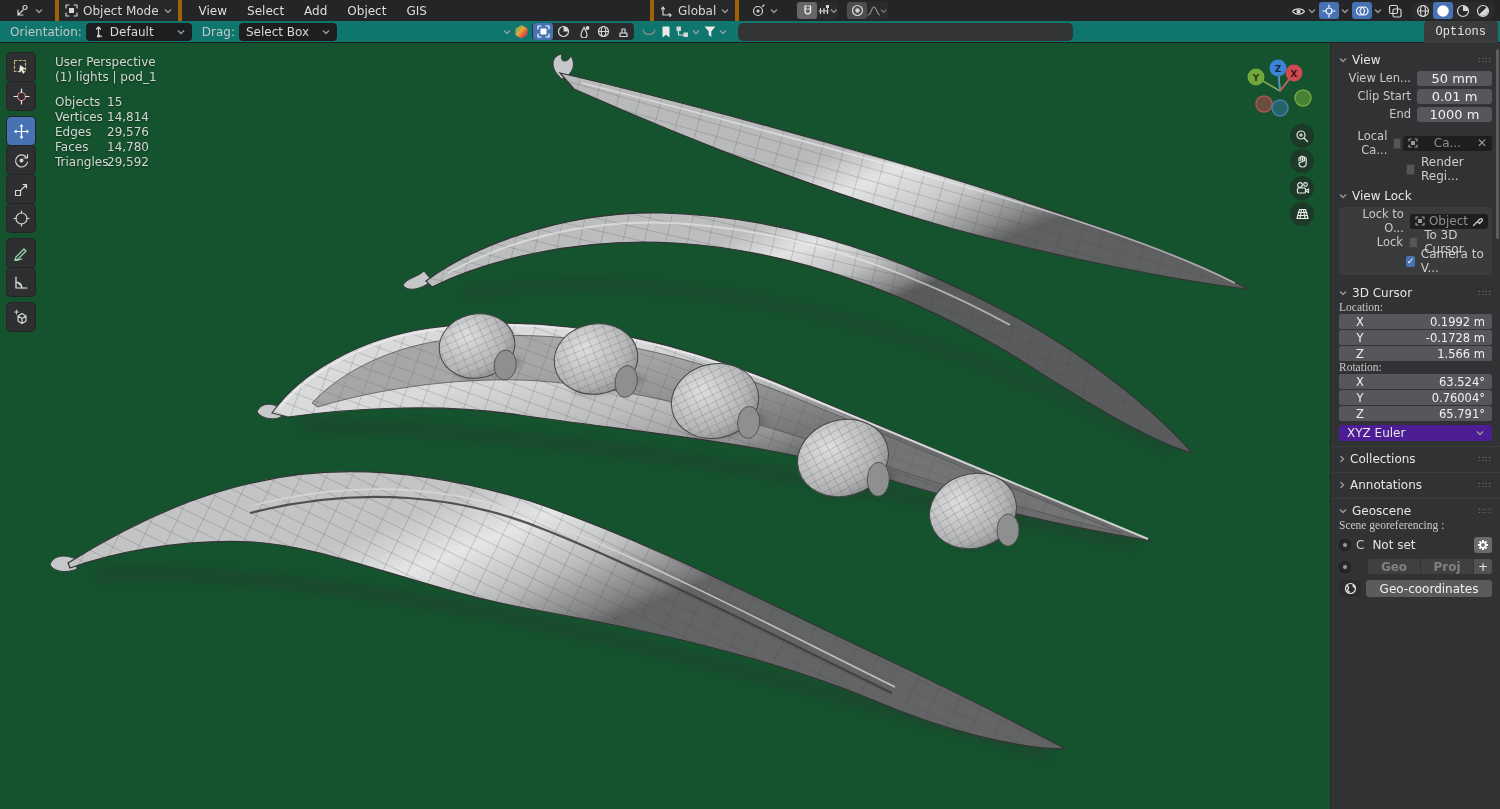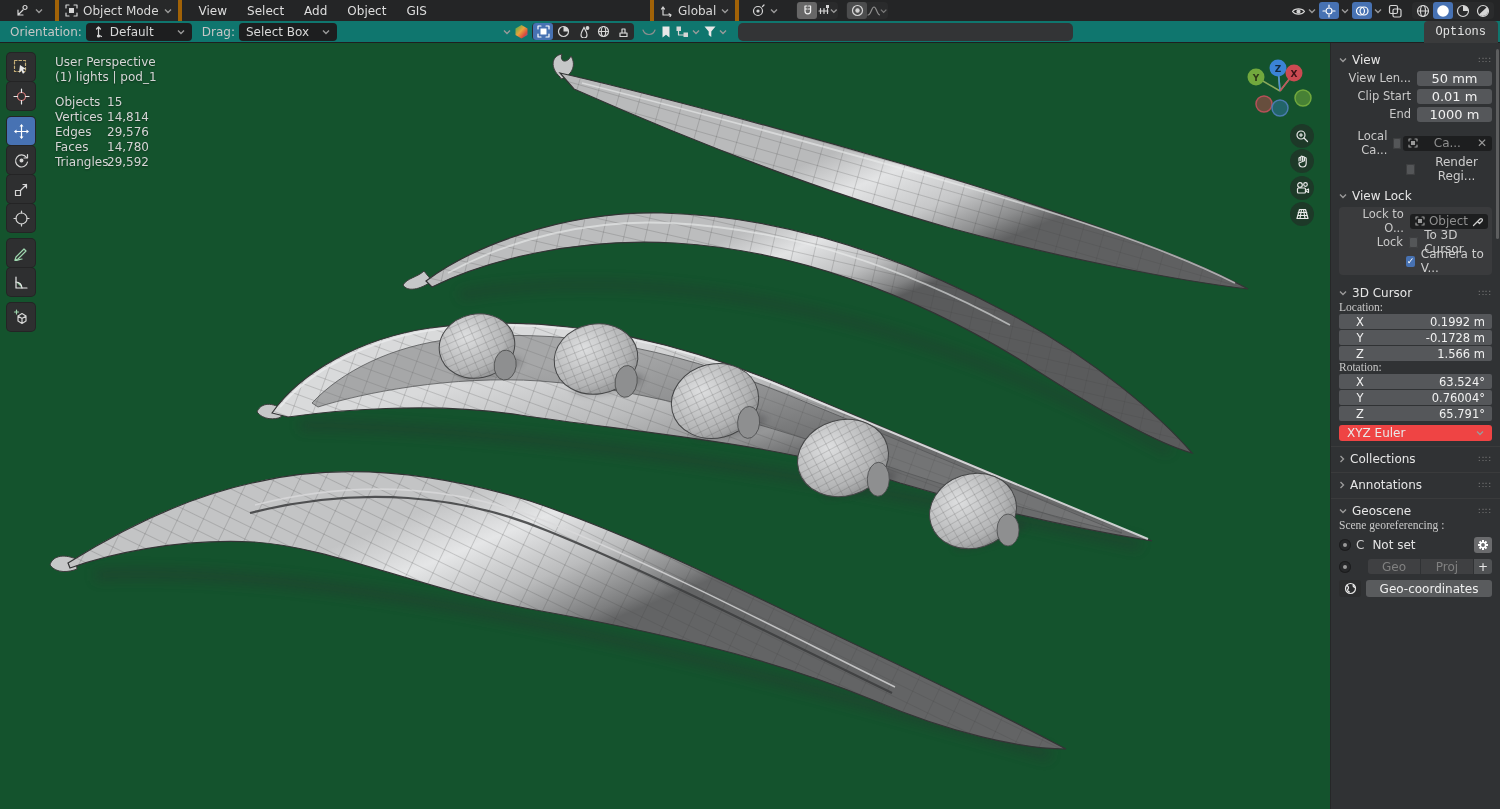--- a/index.html
+++ b/index.html
@@ -44,26 +44,26 @@
   .flab{width:72px;text-align:right;padding-right:6px;color:#c9c9c9;font-size:11.5px;}
   .fval{flex:1;background:#55575a;border-radius:3px;height:15px;display:flex;align-items:center;justify-content:center;color:#f1f1f1;font-size:13px;}
   .axrow{display:flex;align-items:center;background:#55575a;border-radius:2px;height:15px;margin-top:1px;padding:0 7px;color:#f1f1f1;font-size:11.5px;}
   .axrow .ax{width:28px;text-align:center;}
   .axrow .av{margin-left:auto;}
   .cb{width:11px;height:11px;border-radius:2px;background:#545658;box-shadow:inset 0 0 0 1px #3d3e40;display:flex;align-items:center;justify-content:center;}
   .cb.on{background:#4772b3;color:#fff;font-size:9px;box-shadow:none;}
   .subpanel{background:#3a3b3d;border-radius:4px;margin-top:3px;padding:4px 0 6px 0;}
   .objfield{flex:1;display:flex;align-items:center;gap:4px;background:#1d1e1f;border-radius:3px;height:15px;padding:0 5px;color:#8f8f8f;}
   .seclab{color:#c9c9c9;margin-top:0;font-size:11.5px;font-family:Liberation Serif, serif;}
-  .eulersel{display:flex;align-items:center;background:#ef4444;border-radius:3px;height:16px;margin-top:4px;padding:0 8px;color:#e8e8e8;}
+  .eulersel{display:flex;align-items:center;background:#4c1d95;border-radius:3px;height:16px;margin-top:4px;padding:0 8px;color:#e8e8e8;}
   .georow{display:flex;align-items:center;gap:5px;margin-top:6px;}
   .radio{width:12px;height:12px;border-radius:7px;background:#27282a;box-shadow:inset 0 0 0 1px #1c1d1e;display:flex;align-items:center;justify-content:center;}
   .radio i{width:4px;height:4px;border-radius:2px;background:#9a9a9a;}
   .gearbtn{margin-left:auto;width:18px;height:16px;background:#6a6b6d;border-radius:3px;display:flex;align-items:center;justify-content:center;}
-  .dbtn{flex:1;height:15px;background:#3f4042;border-radius:0;display:flex;align-items:center;justify-content:center;color:#808080;}
+  .dbtn{flex:1;height:15px;background:#3f4042;border-radius:0;display:flex;align-items:center;justify-content:center;color:#808080;font-weight:bold;}
   .plusbtn{width:18px;height:15px;background:#505254;border-radius:0 3px 3px 0;display:flex;align-items:center;justify-content:center;color:#e8e8e8;}
   .geobtn{flex:1;height:17px;background:#595b5d;border-radius:3px;display:flex;align-items:center;justify-content:center;color:#f0f0f0;}
   .globebtn{width:22px;height:17px;background:#2c2d2e;border-radius:3px;display:flex;align-items:center;justify-content:center;}
   .sb{position:absolute;right:1px;top:6px;width:3px;height:190px;background:#5d5e5f;border-radius:2px;}
   .hline{height:1px;background:#3a3b3c;margin:5px -8px 0 -8px;}
 </style>
 </head>
 <body>
 
 <div class="app">
@@ -617,21 +617,21 @@
       <div class="cb"></div>
       <div class="objfield" style="margin-left:2px;gap:16px;">
         <svg class="ic" width="10" height="10" style="stroke:#9a9a9a;">
             <rect x="3" y="3" width="4" height="4" fill="#9a9a9a" stroke="none"></rect>
             <path d="M1 3V1h2M7 1h2v2M9 7v2H7M3 9H1V7"></path>
           </svg>
         <span>Ca...</span>
         <span style="margin-left:auto;color:#9a9a9a;">✕</span>
       </div>
     </div>
-    <div class="frow" style="margin-top:10px;text-align:center;">
+    <div class="frow" style="margin-top:10px;">
       <div class="flab"></div>
       <div class="cb"></div>
       <span style="margin-left:6px;color:#cdcdcd;">Render Regi...</span>
     </div>
 
     <div class="shead" style="margin-top:10px;">
       <svg class="cv" viewBox="0 0 8 6">
           <polyline points="1,1.5 4,4.5 7,1.5"></polyline>
         </svg>
       <span>View Lock</span>

